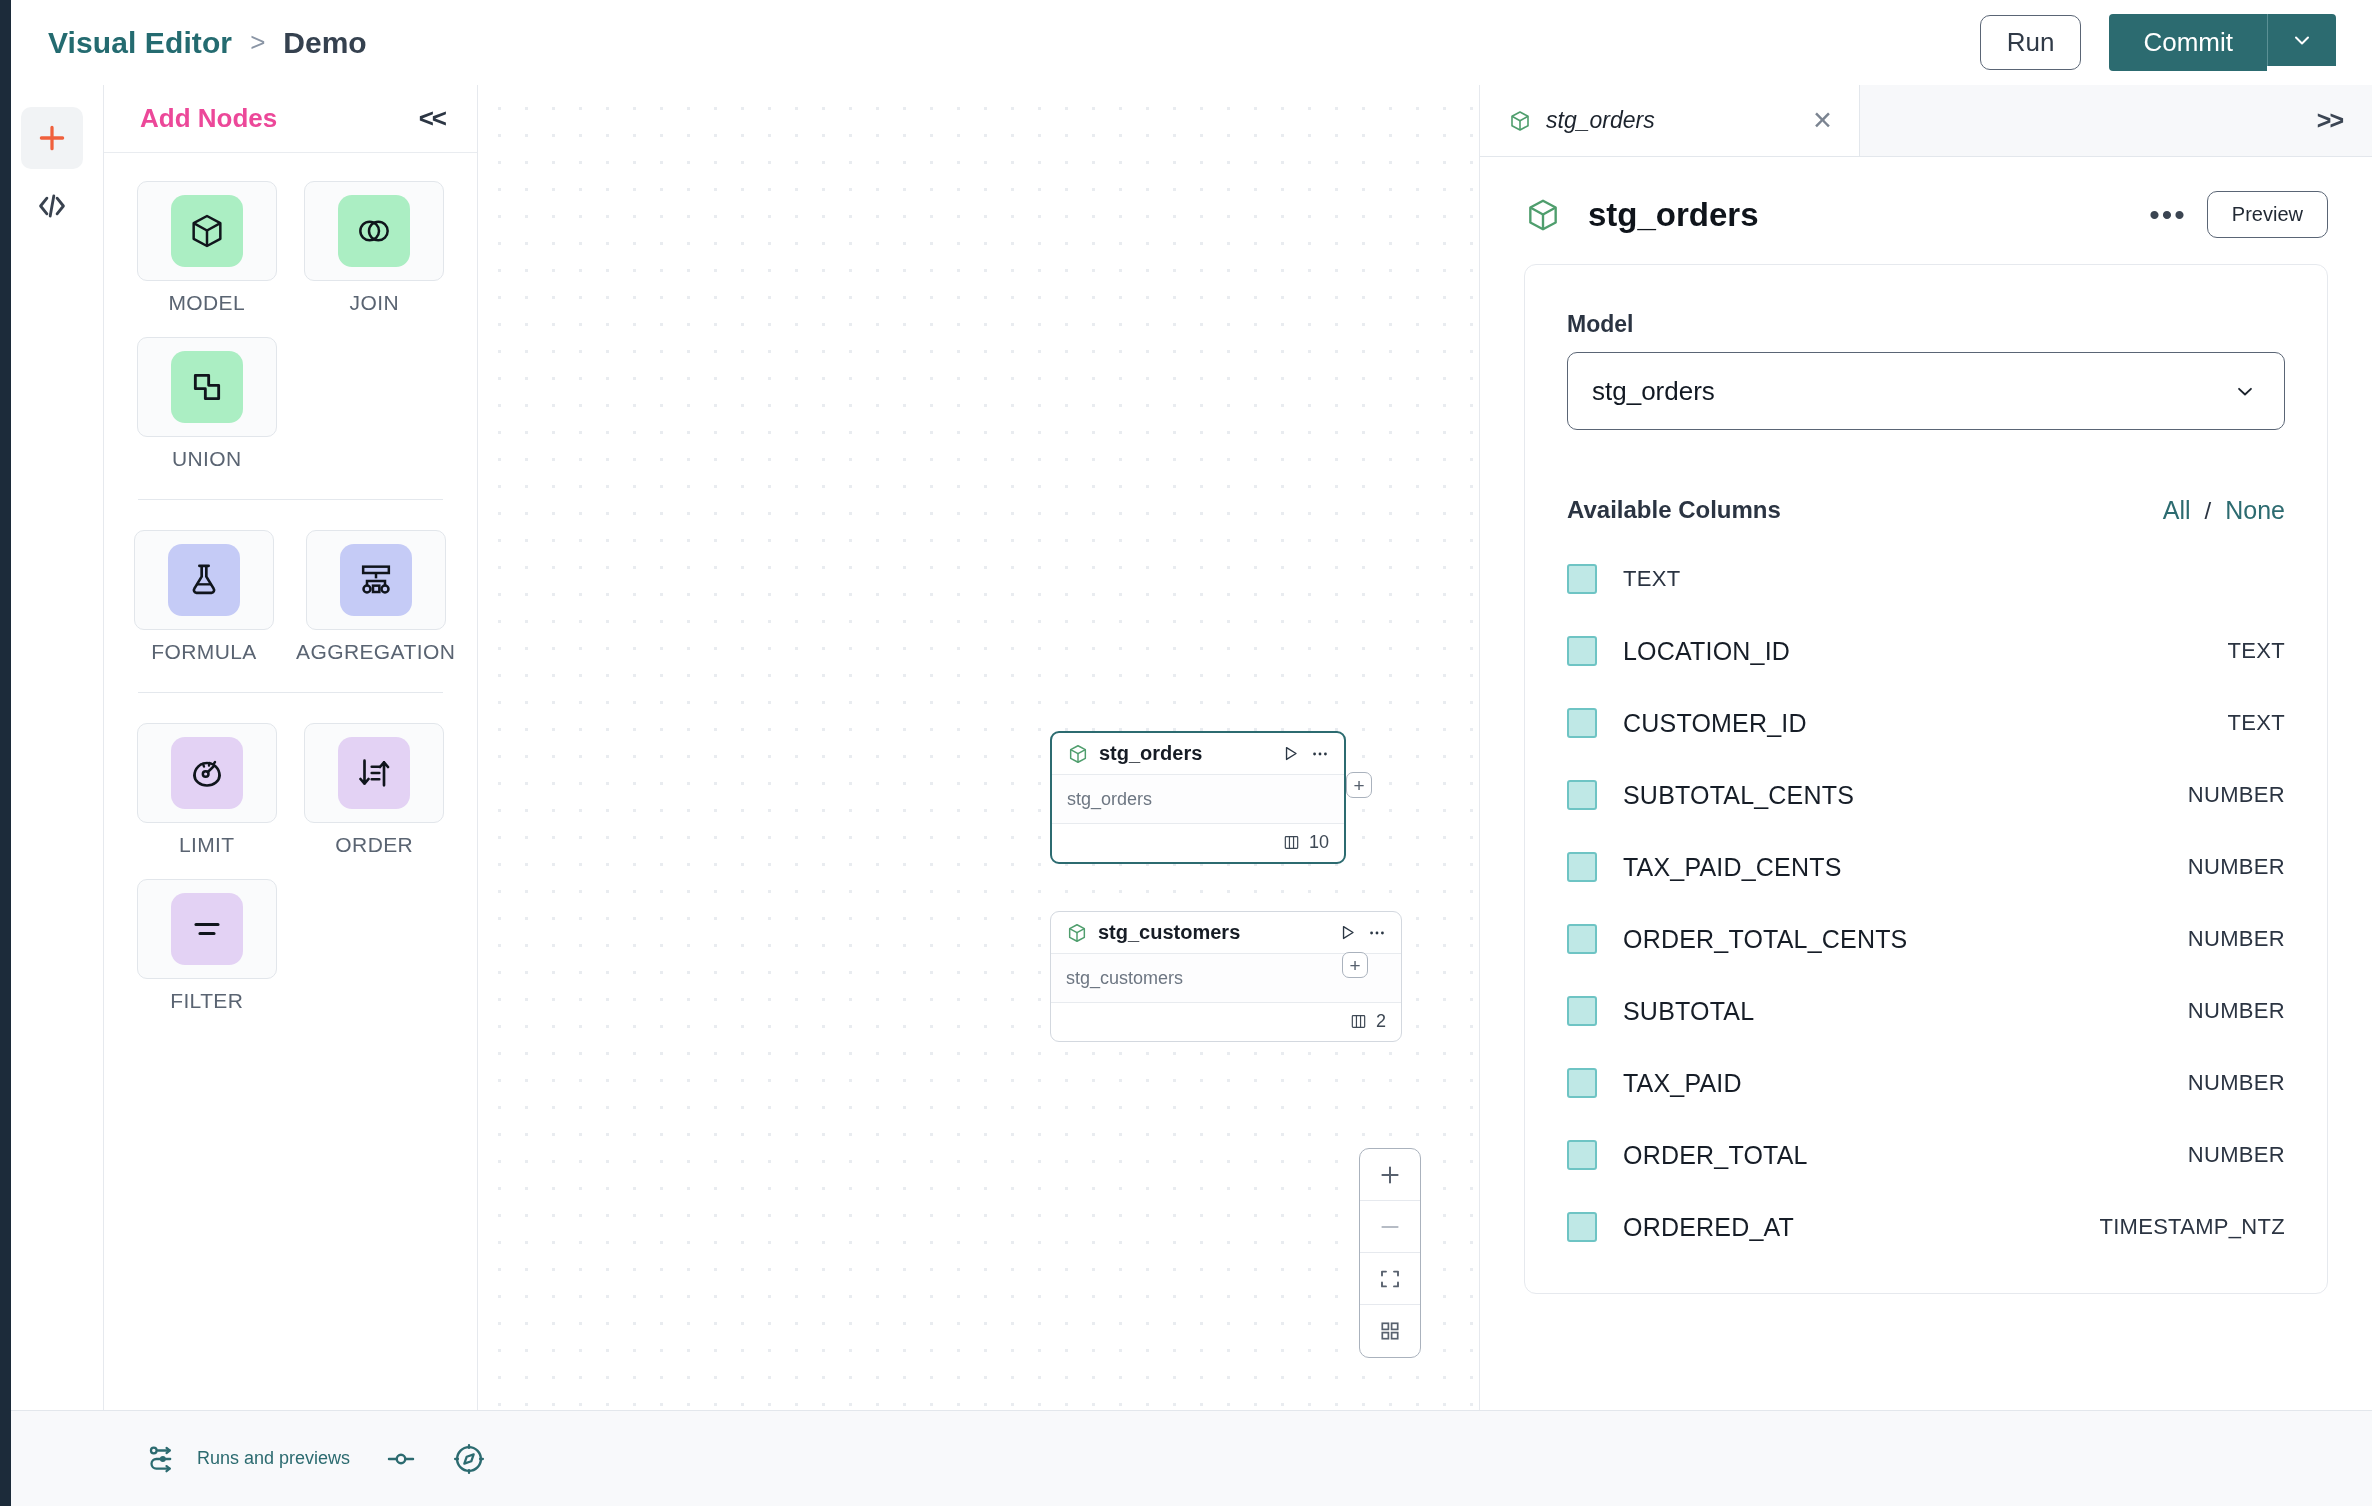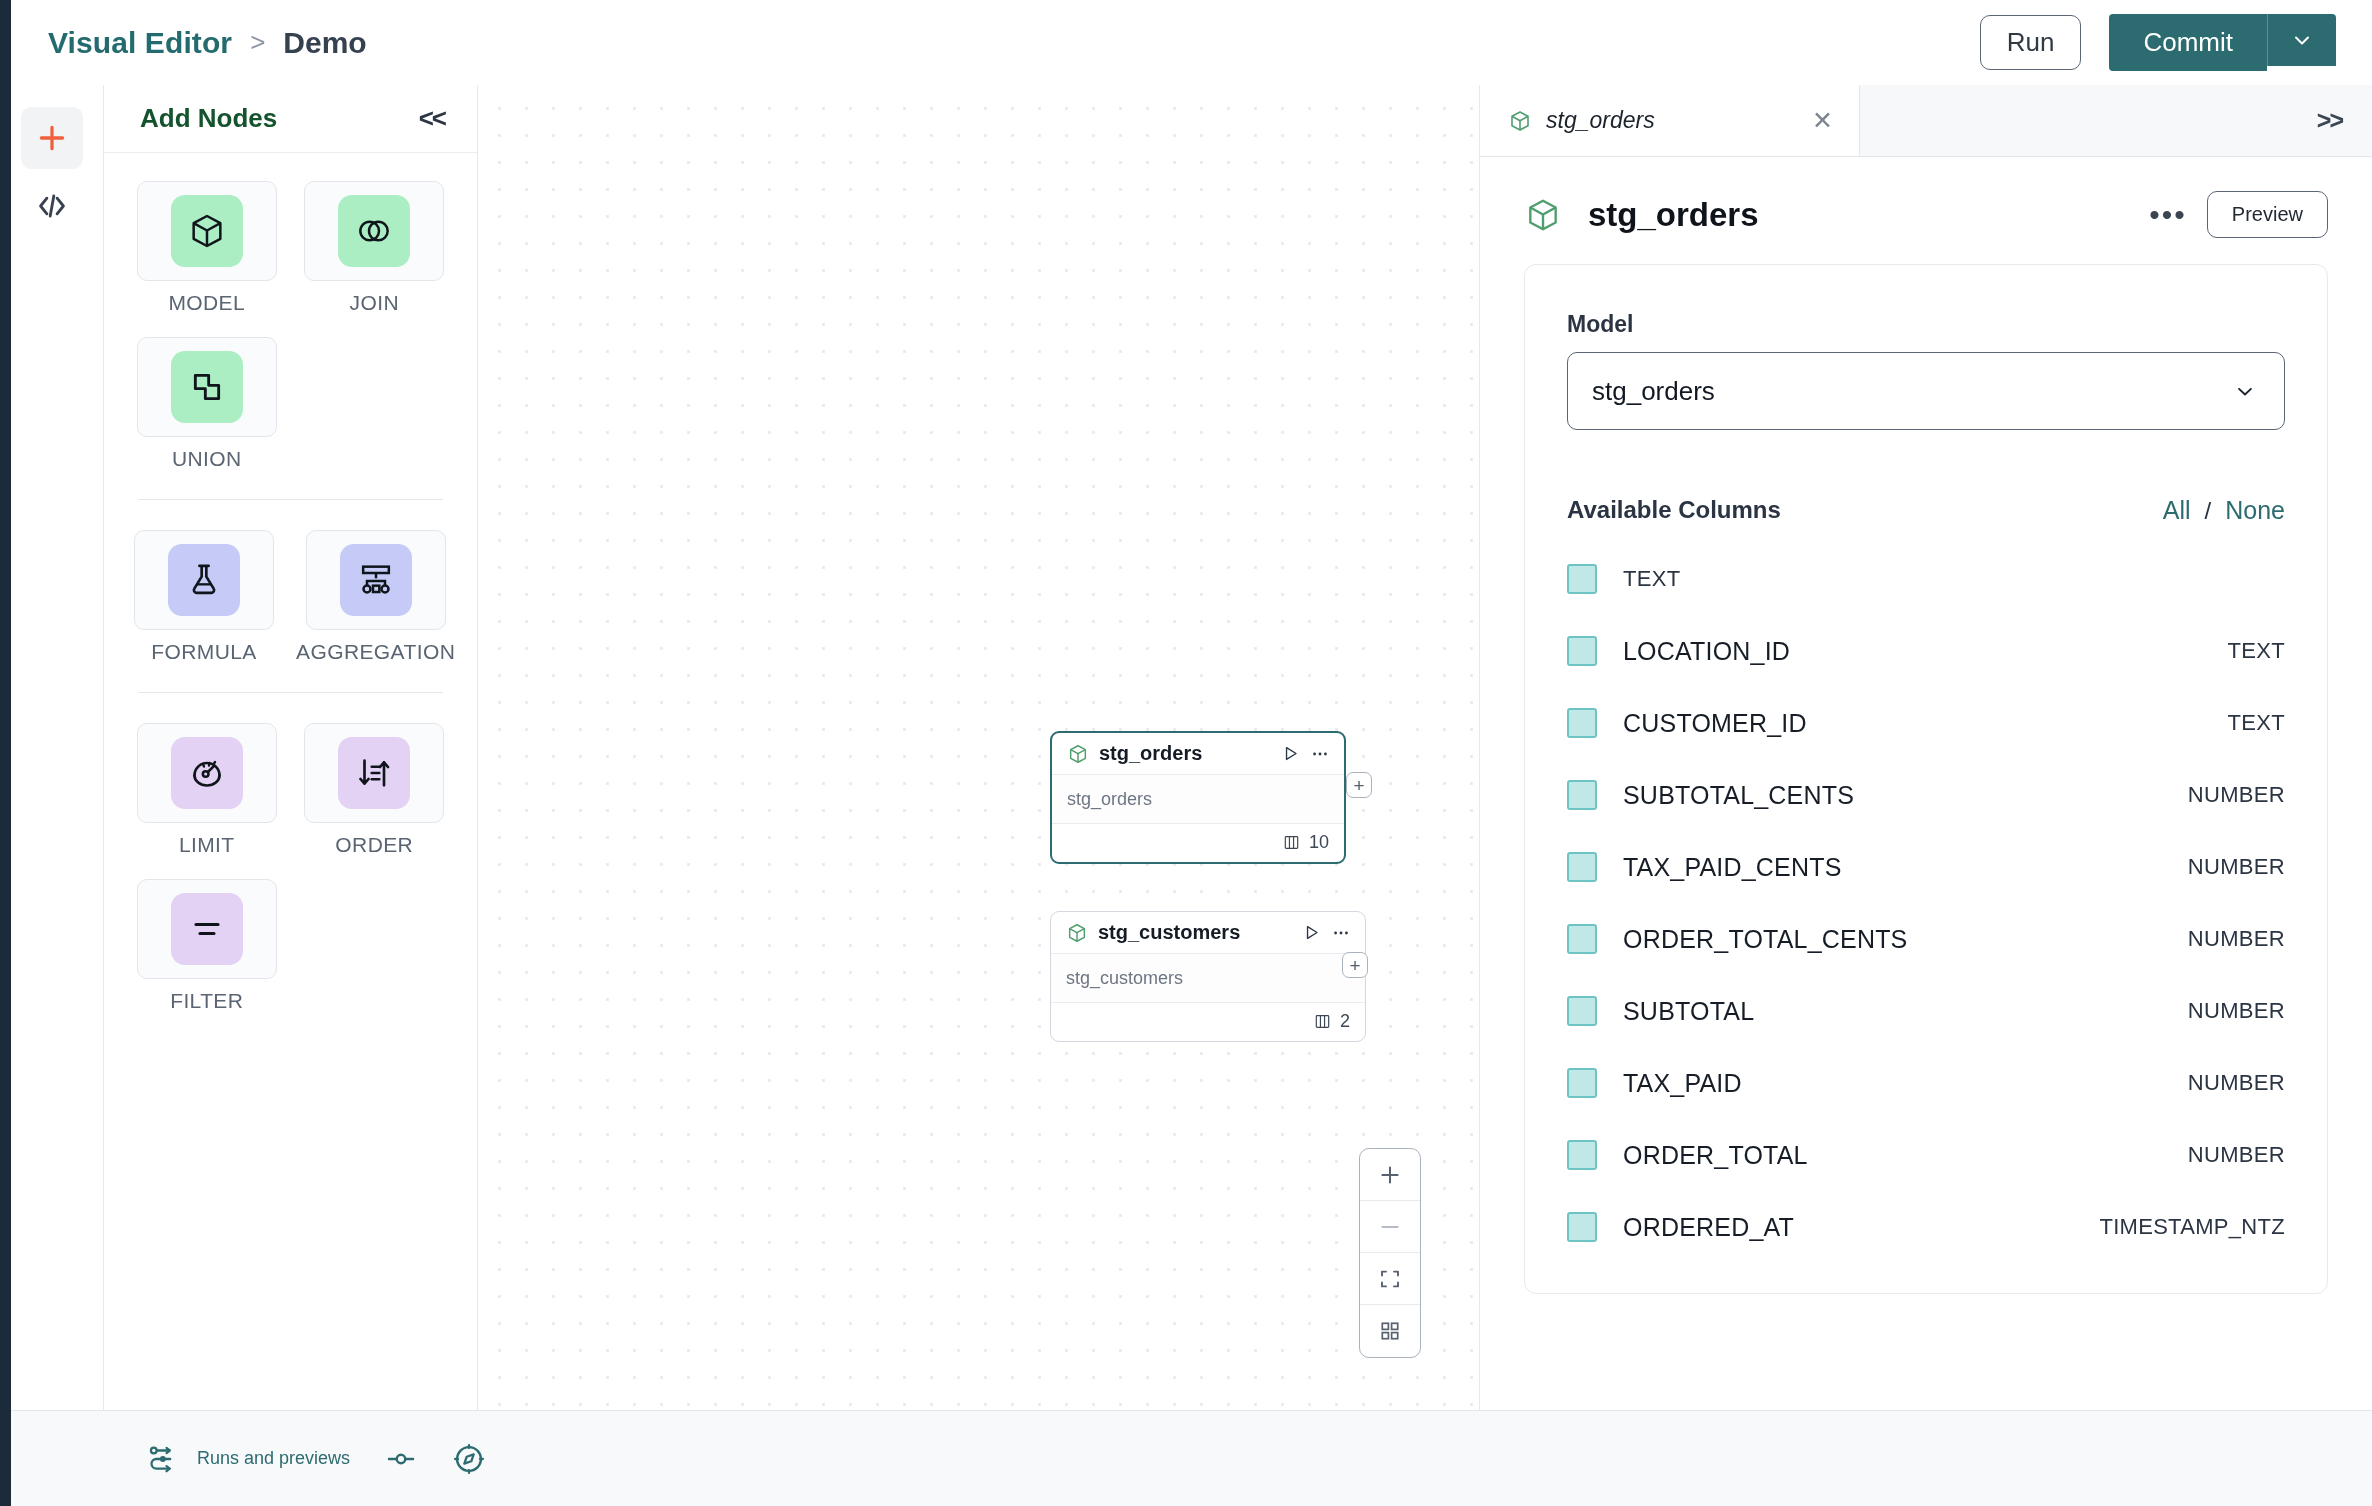--- a/index.html
+++ b/index.html
@@ -64,21 +64,21 @@
 
   
   .nodes-panel {
     width: 374px; flex: 0 0 374px; background: #fff;
     border-right: 1px solid #e6e9ee; display: flex; flex-direction: column;
   }
   .nodes-head {
     height: 68px; display: flex; align-items: center; justify-content: space-between;
     padding: 0 32px 0 36px; border-bottom: 1px solid #e9ecf0;
   }
-  .nodes-title { font-size: 26px; font-weight: 700; color: #14532d; }
+  .nodes-title { font-size: 26px; font-weight: 700; color: #ec4899; }
   .collapse-btn { font-size: 26px; color: #2c3644; cursor: pointer; letter-spacing: -2px; font-weight: 600; }
   .nodes-body { padding: 28px 30px 0 30px; }
   .node-grid { display: grid; grid-template-columns: 1fr 1fr; gap: 22px 22px; }
   .node-cell { display: flex; flex-direction: column; align-items: center; gap: 10px; }
   .node-tile {
     width: 140px; height: 100px; border: 1.4px solid #e2e6eb; border-radius: 10px;
     background: #fafbfc; display: flex; align-items: center; justify-content: center; cursor: pointer;
   }
   .node-sq { width: 72px; height: 72px; border-radius: 14px; display: flex; align-items: center; justify-content: center; }
   .sq-green { background: #abeec3; }
@@ -375,21 +375,21 @@
         <div class="gn-foot">
           <svg width="19" height="19" viewBox="0 0 24 24" fill="none">
             <rect x="4.2" y="4.6" width="15.6" height="14.8" stroke="#3e4854" stroke-width="1.5" rx="1"></rect>
             <path d="M9.4 4.6 V19.4 M14.6 4.6 V19.4" stroke="#3e4854" stroke-width="1.5"></path>
           </svg>
           <span class="gn-count">10</span>
         </div>
       </div>
       <div class="port" style="left:868px; top:687px;">+</div>
 
-      <div class="gnode" style="left:572px; top:826px; width:316px;">
+      <div class="gnode" style="left:572px; top:826px; width:352px;">
         <div class="gn-head">
           <svg width="22" height="22" viewBox="0 0 24 24" fill="none">
             <path d="M12 3 L20 7.3 V16.7 L12 21 L4 16.7 V7.3 Z" stroke="#4f9e6d" stroke-width="1.6" stroke-linejoin="round"></path>
             <path d="M4 7.3 L12 11.7 L20 7.3" stroke="#4f9e6d" stroke-width="1.6" stroke-linejoin="round"></path>
             <path d="M12 11.7 V21" stroke="#4f9e6d" stroke-width="1.6"></path>
           </svg>
           <span class="gn-title">stg_customers</span>
           <span class="gn-ico-btn">
             <svg width="19" height="19" viewBox="0 0 24 24" fill="none">
               <path d="M7 4.5 L19 12 L7 19.5 Z" stroke="#2b3744" stroke-width="1.7" stroke-linejoin="round"></path>

